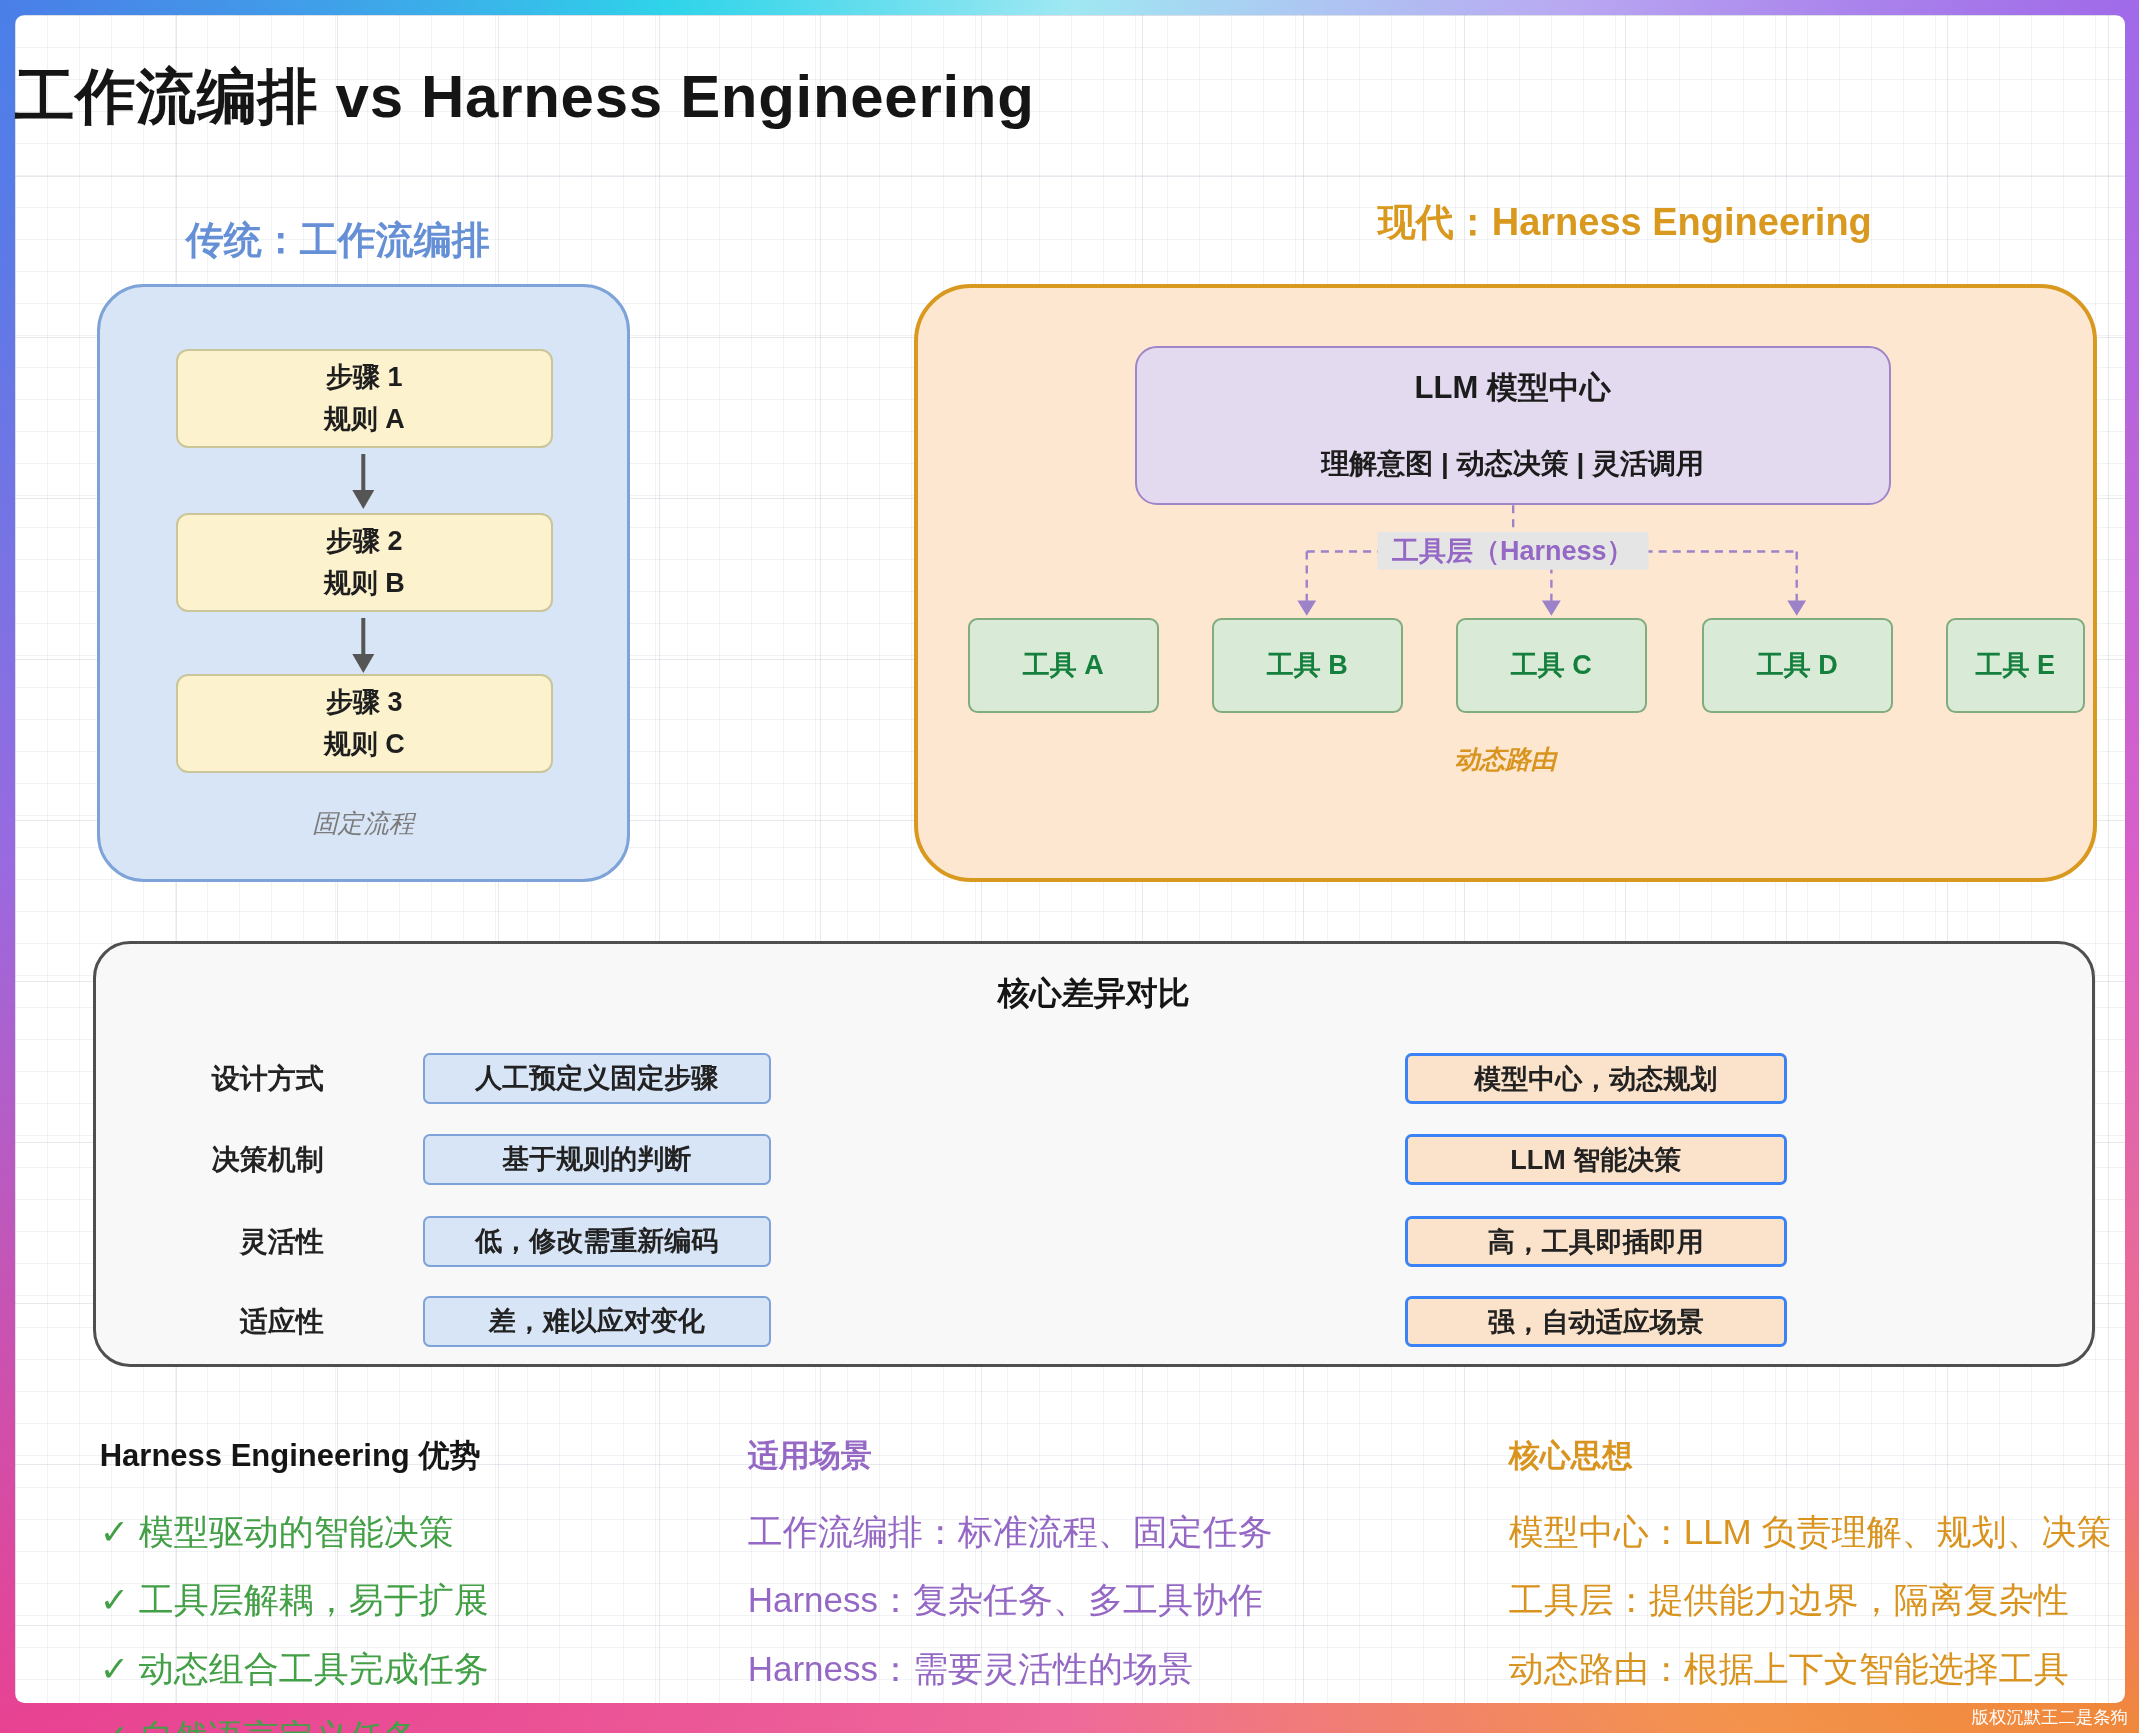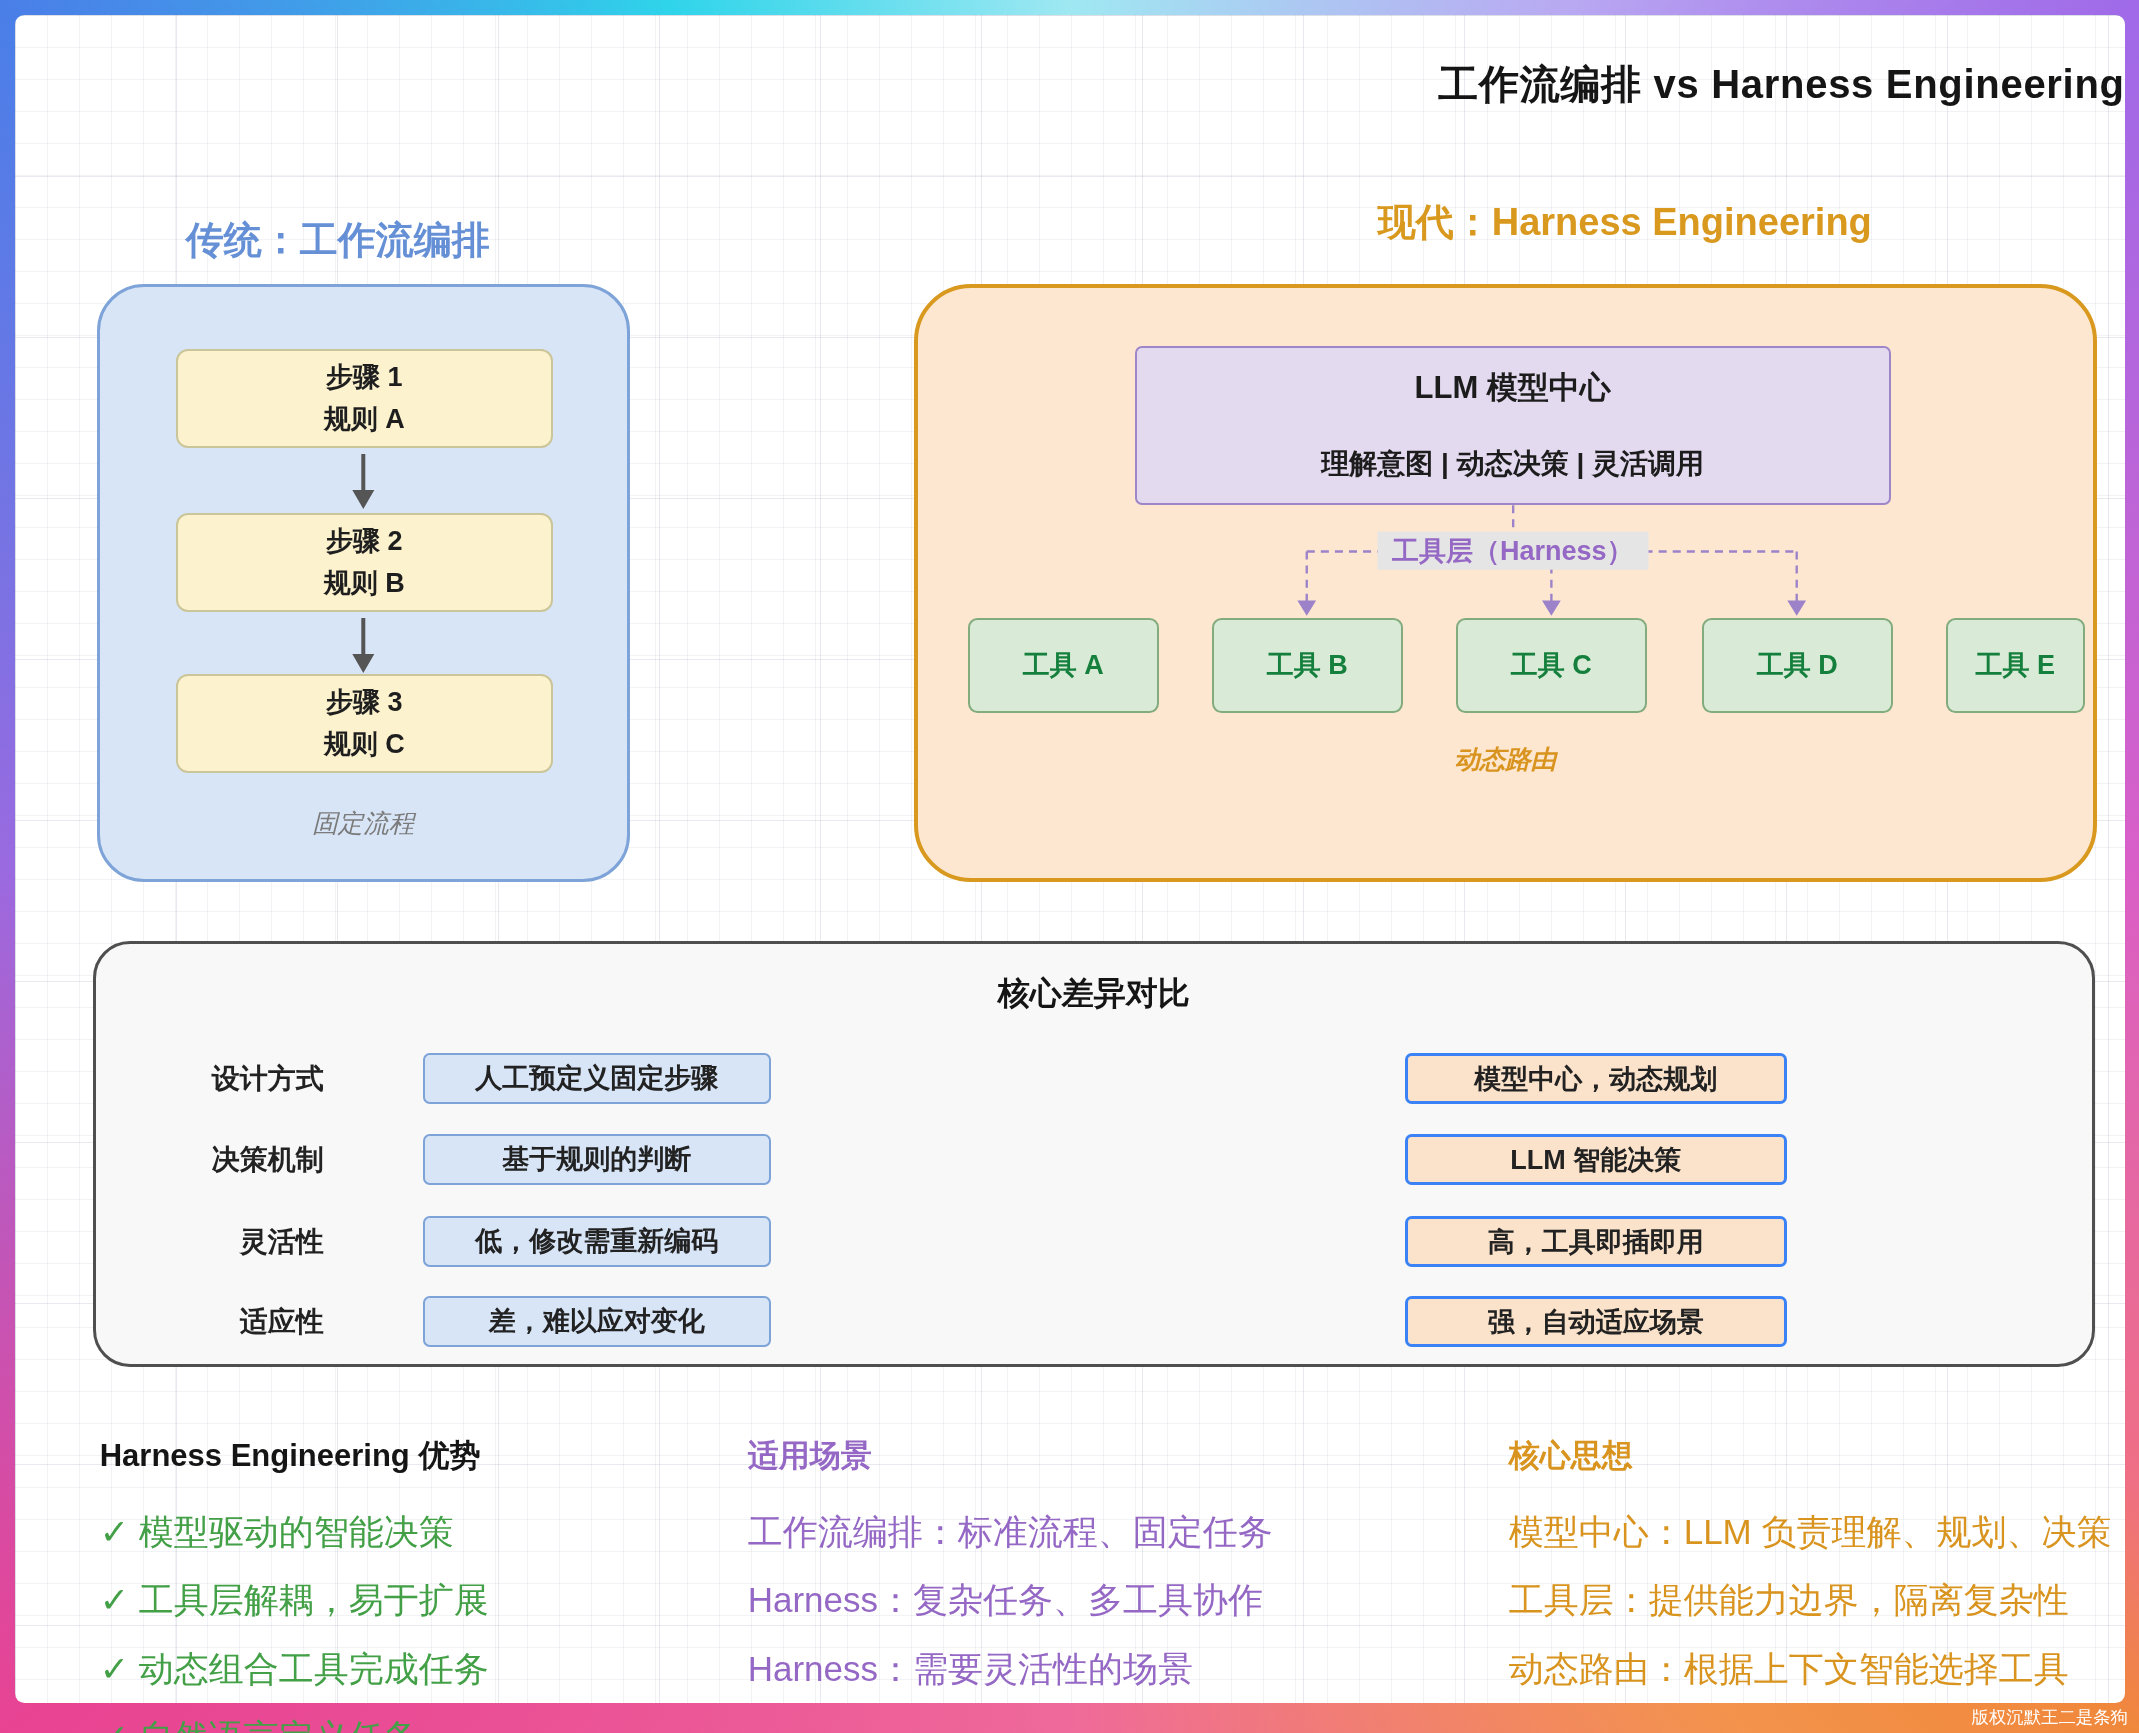--- a/index.html
+++ b/index.html
@@ -19,22 +19,22 @@
     position:absolute; left:14.7px; top:14.7px; width:2110px; height:1688px;
     background-color:#ffffff; border-radius:9.4px;
     background-image:
       linear-gradient(rgba(110,120,150,0.16) 1.3px, transparent 1.3px),
       linear-gradient(90deg, rgba(110,120,150,0.16) 1.3px, transparent 1.3px),
       linear-gradient(rgba(110,120,150,0.09) 0.7px, transparent 0.7px),
       linear-gradient(90deg, rgba(110,120,150,0.09) 0.7px, transparent 0.7px);
     background-size:161px 161px, 161px 161px, 32px 32px, 32px 32px;
   }
 
-  .title { position:absolute; top:42px; left:0; right:0; text-align:right;
-    font-size:40px; font-weight:800; color:#151515; letter-spacing:0.7px; }
+  .title { position:absolute; top:42px; left:0; right:0; text-align:left;
+    font-size:60px; font-weight:800; color:#151515; letter-spacing:0.7px; }
 
   .heading { position:absolute; font-size:38px; font-weight:800; white-space:nowrap; }
   .heading-left  { left:171px;  top:200px; color:#6590d6; }
   .heading-right { left:1363px; top:182px; color:#d9991f; }
 
   
   .panel-blue { position:absolute; left:82px; top:269px; width:533px; height:598px;
     background:#d8e5f6; border:3.4px solid #7da3d8; border-radius:47px; }
   .step-box { position:absolute; left:76px; width:377px; height:99px;
     background:#fcf2cd; border:2px solid #cbc59a; border-radius:12px;
@@ -47,21 +47,21 @@
     border-top:19px solid #555; border-bottom:0; }
   .panel-caption { position:absolute; left:0; right:0; text-align:center;
     font-style:italic; font-size:25.5px; }
   .caption-blue { bottom:38px; color:#7b7b7b; }
   .caption-orange { bottom:101px; color:#d9941f; font-weight:700; }
 
   
   .panel-orange { position:absolute; left:899px; top:269px; width:1183px; height:598px;
     background:#fde7d0; border:4px solid #d9991f; border-radius:57px; }
   .llm-box { position:absolute; left:217px; top:58px; width:756px; height:159px;
-    background:#e4daf0; border:2px solid #9f86c8; border-radius:7px;
+    background:#e4daf0; border:2px solid #9f86c8; border-radius:22px;
     display:flex; flex-direction:column; align-items:center; justify-content:center; gap:36px; }
   .llm-title { font-size:31px; font-weight:800; color:#1c1c1c; }
   .llm-sub   { font-size:28px; font-weight:700; color:#1c1c1c; }
   .connector { position:absolute; left:0; top:0; width:1183px; height:598px; }
   .layer-label { position:absolute; left:595px; top:263px; transform:translate(-50%,-50%);
     background:#e5e5e5; padding:1.3px 14.7px; font-size:27px; font-weight:800;
     color:#9468c4; white-space:nowrap; }
   .tool-box { position:absolute; top:330px; height:95px;
     background:#d9ead6; border:2px solid #82ab7e; border-radius:9.4px;
     display:flex; align-items:center; justify-content:center;

